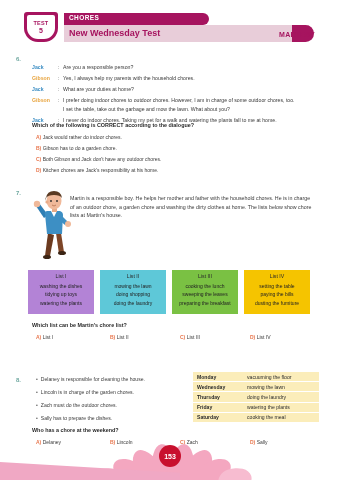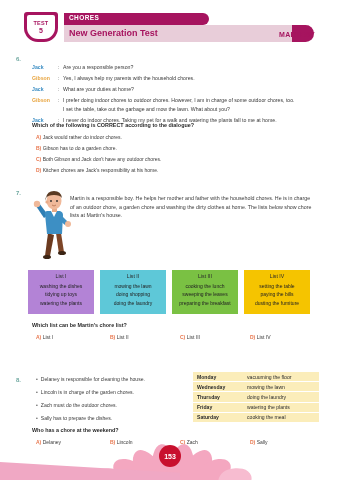--- a/index.html
+++ b/index.html
@@ -219,21 +219,21 @@
     <div class="header-bar-top"></div>
     <div class="header-bar-bottom"></div>
     <div class="header-bar-accent"></div>
     <div class="badge">
       <div class="badge-inner">
         <div class="badge-word">TEST</div>
         <div class="badge-num">5</div>
       </div>
     </div>
     <div class="hdr-unit">CHORES</div>
-    <div class="hdr-title">New Generation Test</div>
+    <div class="hdr-title">New Wednesday Test</div>
     <div class="hdr-logo">MARTEST</div>
   </div>
 
   <div class="qnum" style="left:16px; top:56px;">6.</div>
 
   <div class="dlg-line" style="left:32px; top:55px;">
     <span class="speaker sp-jack">Jack</span><span class="colon">:</span><span class="utter">Are you a responsible person?</span>
   </div>
   <div class="dlg-line" style="left:32px; top:66px;">
     <span class="speaker sp-gibson">Gibson</span><span class="colon">:</span><span class="utter">Yes, I always help my parents with the household chores.</span>

